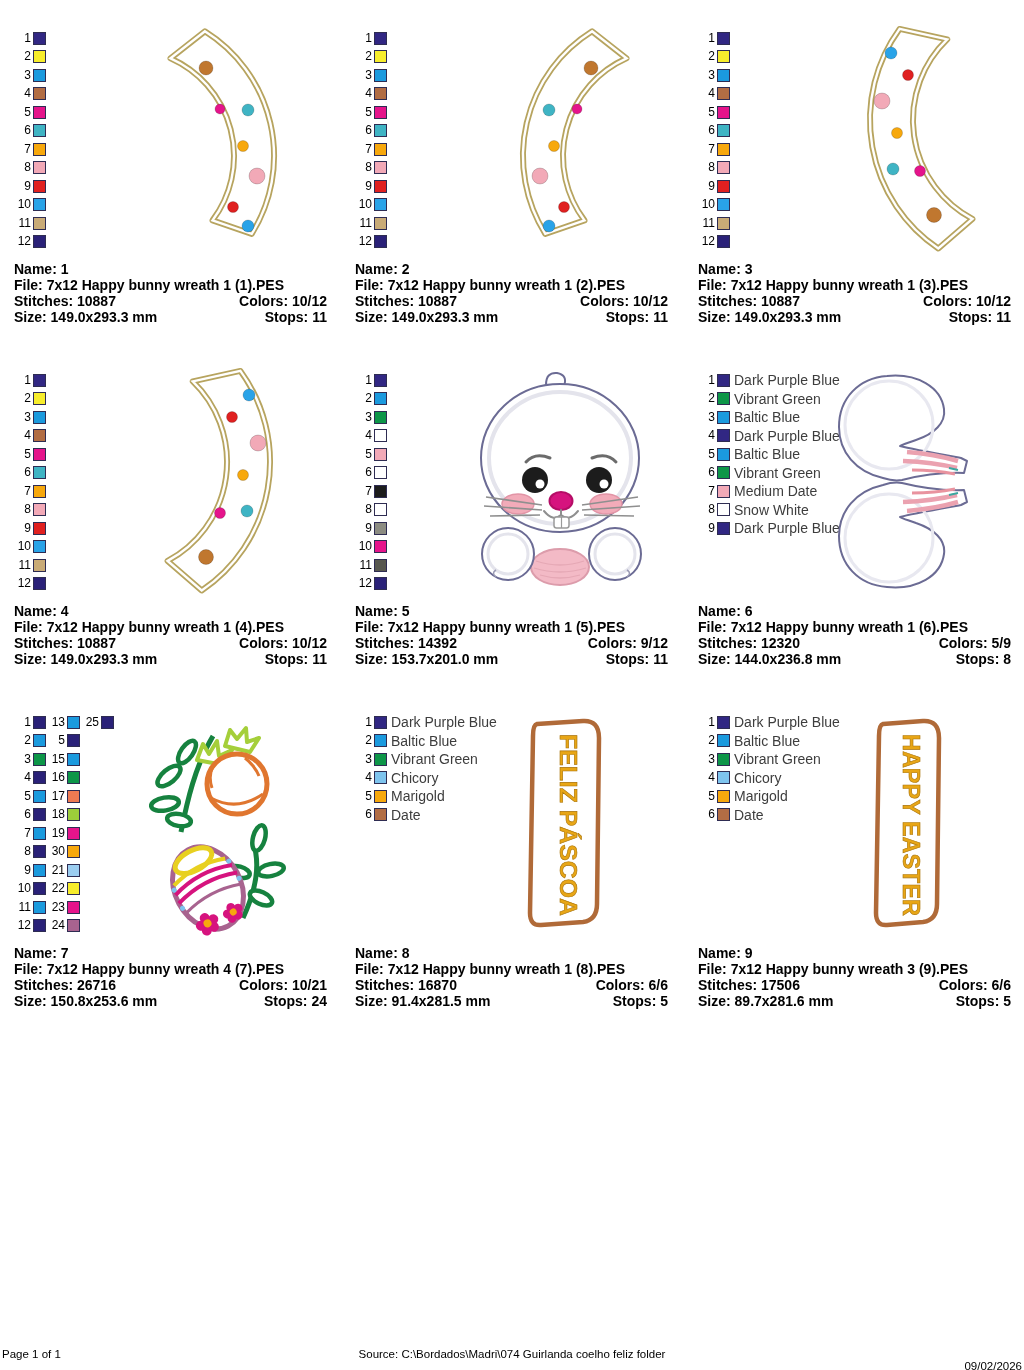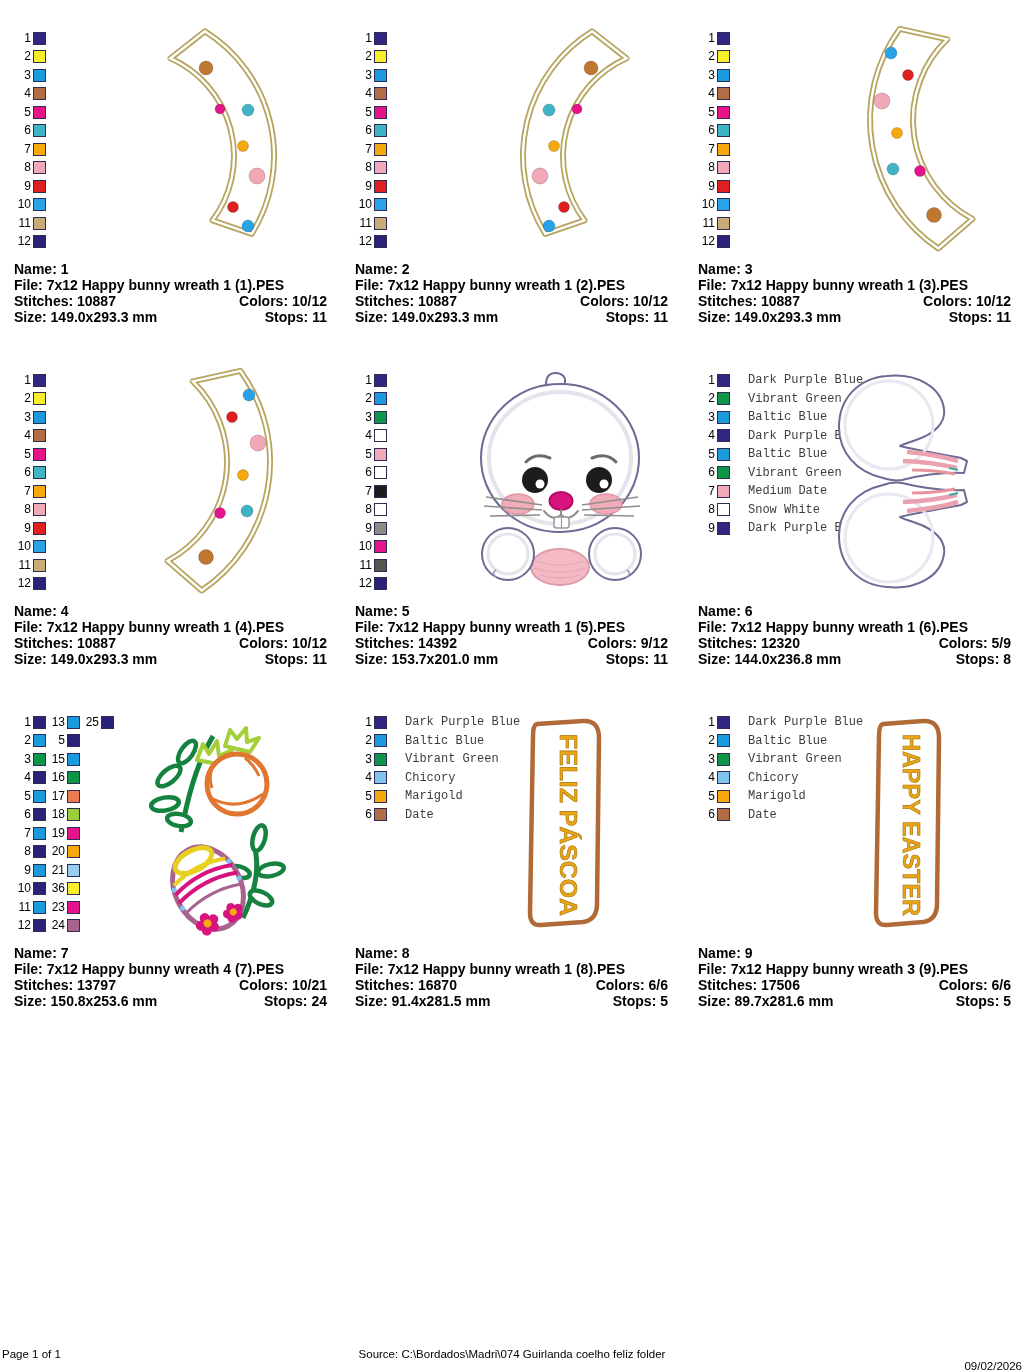--- a/index.html
+++ b/index.html
@@ -10,21 +10,21 @@
   }
   .card { position:absolute; width:315px; height:300px; }
   .palette {
     position:absolute; left:0; top:3px;
     display:grid; grid-auto-flow:column;
     grid-template-rows:repeat(12, 18.5px); column-gap:2px;
   }
   .prow { display:flex; align-items:center; height:18.5px; }
   .pnum { width:17px; text-align:right; font-size:12px; margin-right:2px; line-height:13px; }
   .psw  { width:13px; height:13px; border:1px solid #2e2c52; flex:0 0 13px; }
-  .pname{ font-size:12px; color:#3d3d3d; margin-left:18px; white-space:nowrap;font-family:Liberation Mono, monospace; }
+  .pname{ font-size:14px; color:#3d3d3d; margin-left:4px; white-space:nowrap; }
   .thumb { position:absolute; }
   .thumb svg { width:100%; height:100%; display:block; overflow:visible; }
   .meta {
     position:absolute; top:235px; left:0; width:313px;
     font-weight:bold; font-size:14px; line-height:16px;
   }
   .split { display:flex; justify-content:space-between; }
   .footer {
     position:absolute; top:1348px; left:0; width:1024px;
     font-size:11.5px; line-height:13px;
@@ -600,29 +600,29 @@
         </div>
         <div class="prow">
           <span class="pnum">18</span>
           <span class="psw" style="background: rgb(156, 205, 58);"></span>
         </div>
         <div class="prow">
           <span class="pnum">19</span>
           <span class="psw" style="background: rgb(229, 20, 139);"></span>
         </div>
         <div class="prow">
-          <span class="pnum">20</span>
+          <span class="pnum">30</span>
           <span class="psw" style="background: rgb(247, 168, 13);"></span>
         </div>
         <div class="prow">
           <span class="pnum">21</span>
           <span class="psw" style="background: rgb(155, 205, 240);"></span>
         </div>
         <div class="prow">
-          <span class="pnum">36</span>
+          <span class="pnum">22</span>
           <span class="psw" style="background: rgb(247, 237, 44);"></span>
         </div>
         <div class="prow">
           <span class="pnum">23</span>
           <span class="psw" style="background: rgb(229, 20, 139);"></span>
         </div>
         <div class="prow">
           <span class="pnum">24</span>
           <span class="psw" style="background: rgb(168, 99, 143);"></span>
         </div>
@@ -678,21 +678,21 @@
                 <circle cx="66" cy="201" r="3.5" fill="#f7a80d"></circle>
         </g>
       </g>
     </g>
   </svg>
       </div>
     <div class="meta">
       <div><span>Name:</span> <span>7</span></div>
       <div><span>File:</span> <span>7x12 Happy bunny wreath 4 (7).PES</span></div>
       <div class="split">
-        <span><span>Stitches:</span> <span>13797</span></span>
+        <span><span>Stitches:</span> <span>26716</span></span>
         <span><span>Colors:</span> <span>10/21</span></span>
       </div>
       <div class="split">
         <span><span>Size:</span> <span>150.8x253.6 mm</span></span>
         <span><span>Stops:</span> <span>24</span></span>
       </div>
     </div>
   </section>
     <section class="card" style="left: 355px; top: 710px;">
     <div class="palette">

